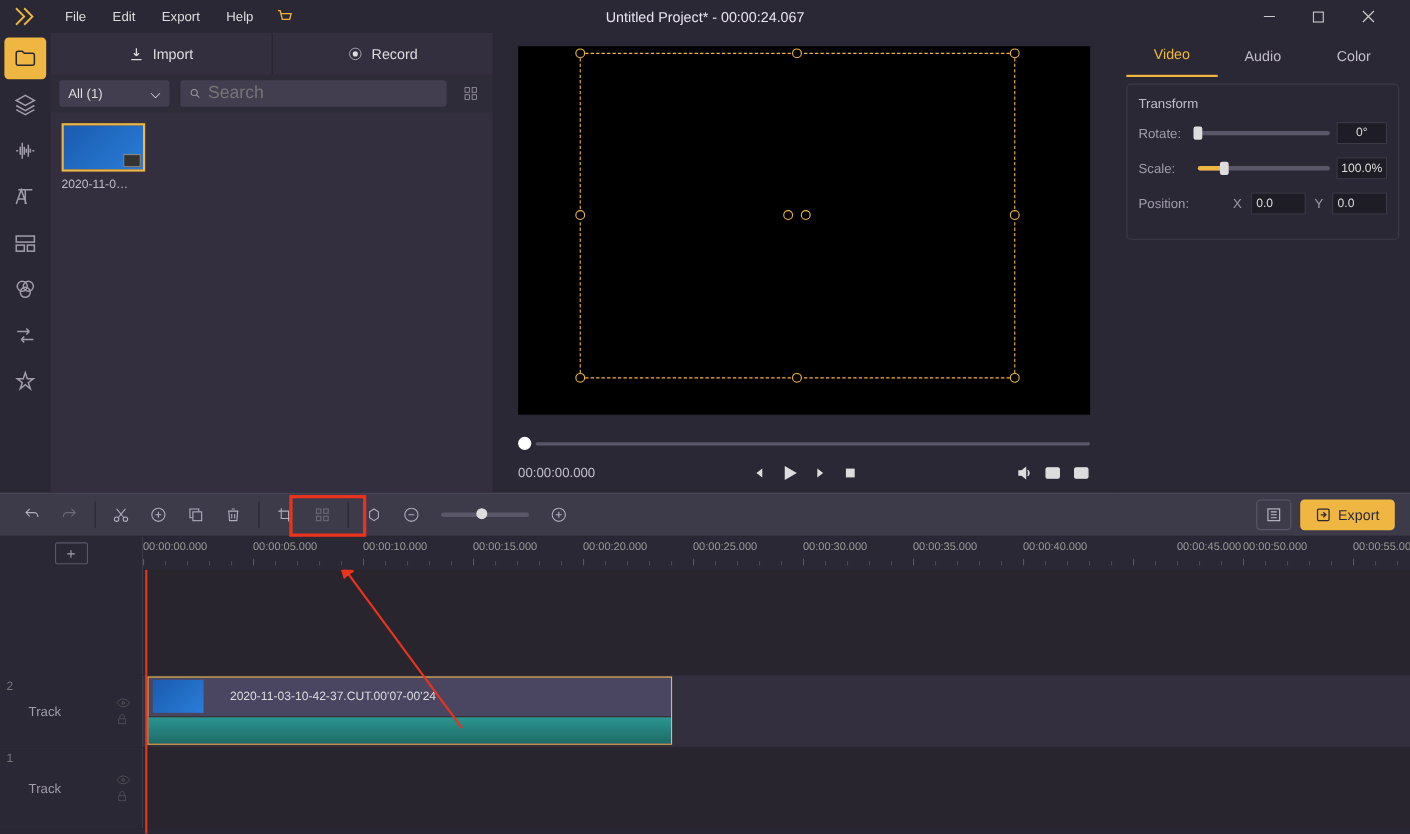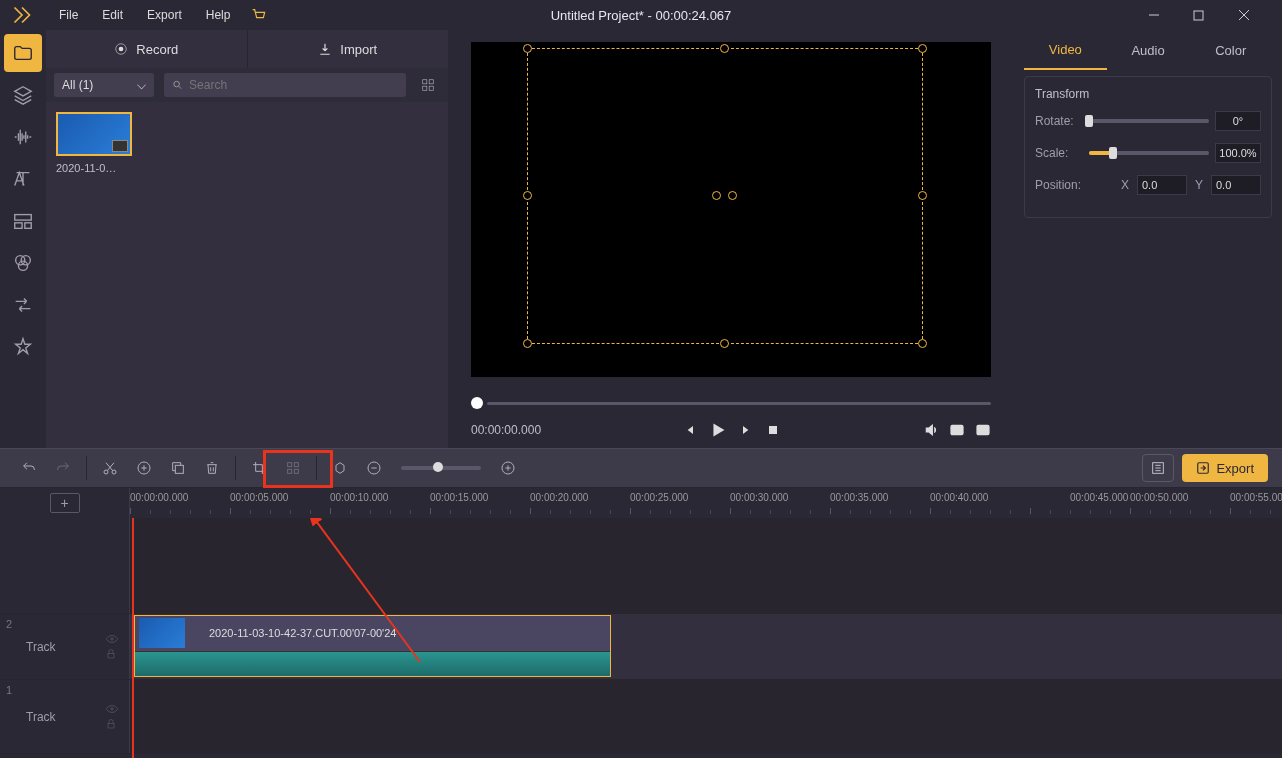--- a/index.html
+++ b/index.html
@@ -20,21 +20,21 @@
 .tool.active { background:#f0b642; color:#2b2835; }
 .tool svg { width:22px; height:22px; stroke:currentColor; fill:none; stroke-width:1.5; }
 
 .media-panel { width:402px; background:#332f3f; display:flex; flex-direction:column; }
 .media-tabs { height:38px; display:flex; }
 .media-tab { flex:1; display:flex; align-items:center; justify-content:center; gap:8px; cursor:pointer; color:#ddd; font-size:13px; }
 .media-tab:first-child { border-right:1px solid #28252f; }
 .media-top { height:34px; display:flex; align-items:center; padding:0 8px; gap:10px; background:#2f2c3a; }
 .dropdown { width:100px; height:24px; background:#423e50; border-radius:3px; display:flex; align-items:center; padding:0 8px; justify-content:space-between; cursor:pointer; font-size:12px; color:#ddd; }
 .search { flex:1; height:24px; background:#423e50; border-radius:3px; display:flex; align-items:center; padding:0 8px; gap:6px; color:#999; }
-.search input { background:transparent; border:none; outline:none; color:#ddd; width:100%; font-size:12px; }
+.search input { background:transparent; border:none; outline:none; color:#ddd; width:100%; font-size:16px; }
 .grid-btn { width:24px; height:24px; display:flex; align-items:center; justify-content:center; cursor:pointer; color:#c0bdc8; }
 .media-content { flex:1; padding:10px; }
 .clip-thumb { width:62px; }
 .clip-img { width:76px; height:44px; border:2px solid #f0b642; background:linear-gradient(135deg,#1a5bb0,#2a7dd8); position:relative; }
 .clip-img::after { content:''; position:absolute; bottom:2px; right:2px; width:14px; height:10px; background:#333; border:1px solid #888; }
 .clip-name { margin-top:6px; font-size:11px; color:#c0bdc8; white-space:nowrap; overflow:hidden; text-overflow:ellipsis; }
 
 .preview { flex:1; background:#2b2835; display:flex; flex-direction:column; align-items:center; padding:10px; }
 .preview-canvas { width:520px; height:347px; background:#000; position:relative; margin-top:2px; }
 .sel-box { position:absolute; left:56px; top:6px; width:396px; height:296px; border:1px dashed #f0b642; }
@@ -199,31 +199,31 @@
     <div class="tool">
         <svg viewBox="0 0 24 24">
           <path d="M12 3l2 6h6l-5 4 2 6-5-4-5 4 2-6-5-4h6z"></path>
         </svg>
       </div>
   </div>
 
   <div class="media-panel">
     <div class="media-tabs">
       <div class="media-tab">
+        <svg width="14" height="14" viewBox="0 0 24 24" fill="none" stroke="#ddd" stroke-width="2">
+            <path d="M12 3v12m0 0l-4-4m4 4l4-4M4 21h16"></path>
+          </svg>
+        <span>Import</span>
+      </div>
+      <div class="media-tab">
         <svg width="14" height="14" viewBox="0 0 24 24">
             <circle cx="12" cy="12" r="9" fill="none" stroke="#ddd"></circle>
             <circle cx="12" cy="12" r="4" fill="#ddd"></circle>
           </svg>
         <span>Record</span>
-      </div>
-      <div class="media-tab">
-        <svg width="14" height="14" viewBox="0 0 24 24" fill="none" stroke="#ddd" stroke-width="2">
-            <path d="M12 3v12m0 0l-4-4m4 4l4-4M4 21h16"></path>
-          </svg>
-        <span>Import</span>
       </div>
     </div>
     <div class="media-top">
       <div class="dropdown">
         <span>All (1)</span>
         <span>⌵</span>
       </div>
       <div class="search">
         <svg width="12" height="12" viewBox="0 0 24 24" fill="none" stroke="#999" stroke-width="2">
             <circle cx="10" cy="10" r="6"></circle>

